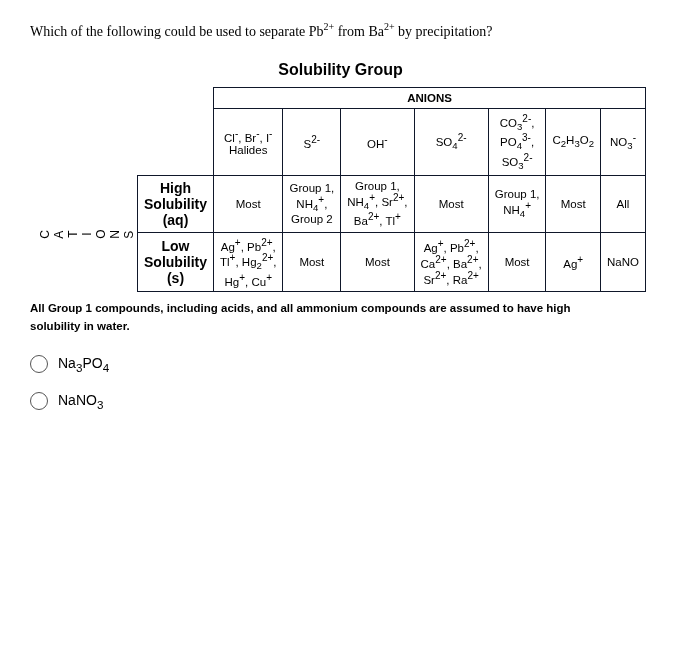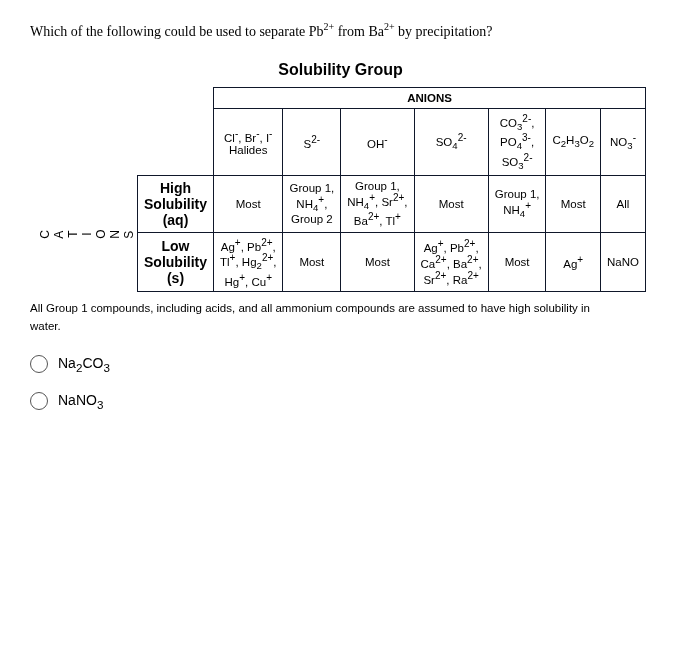--- a/index.html
+++ b/index.html
@@ -62,20 +62,21 @@
     .row-label {
       font-size: 14px;
       text-align: left;
       vertical-align: middle;
     }
     .note {
       font-size: 11.5px;
       margin-bottom: 20px;
       max-width: 560px;
       line-height: 1.5;
+      font-weight: bold;
     }
     .options {
       margin-top: 10px;
     }
     .option {
       display: flex;
       align-items: center;
       margin-bottom: 18px;
     }
     .radio-circle {
@@ -145,19 +146,19 @@
   </table>
 </div>
 
 <div class="note">
   All Group 1 compounds, including acids, and all ammonium compounds are assumed to have high solubility in water.
 </div>
 
 <div class="options">
   <div class="option">
     <div class="radio-circle"></div>
-    <span class="option-label">Na<sub>2</sub>CO<sub>3</sub></span>
+    <span class="option-label">Na<sub>3</sub>PO<sub>4</sub></span>
   </div>
   <div class="option">
     <div class="radio-circle"></div>
     <span class="option-label">NaNO<sub>3</sub></span>
   </div>
 </div>
 
 </body></html>

